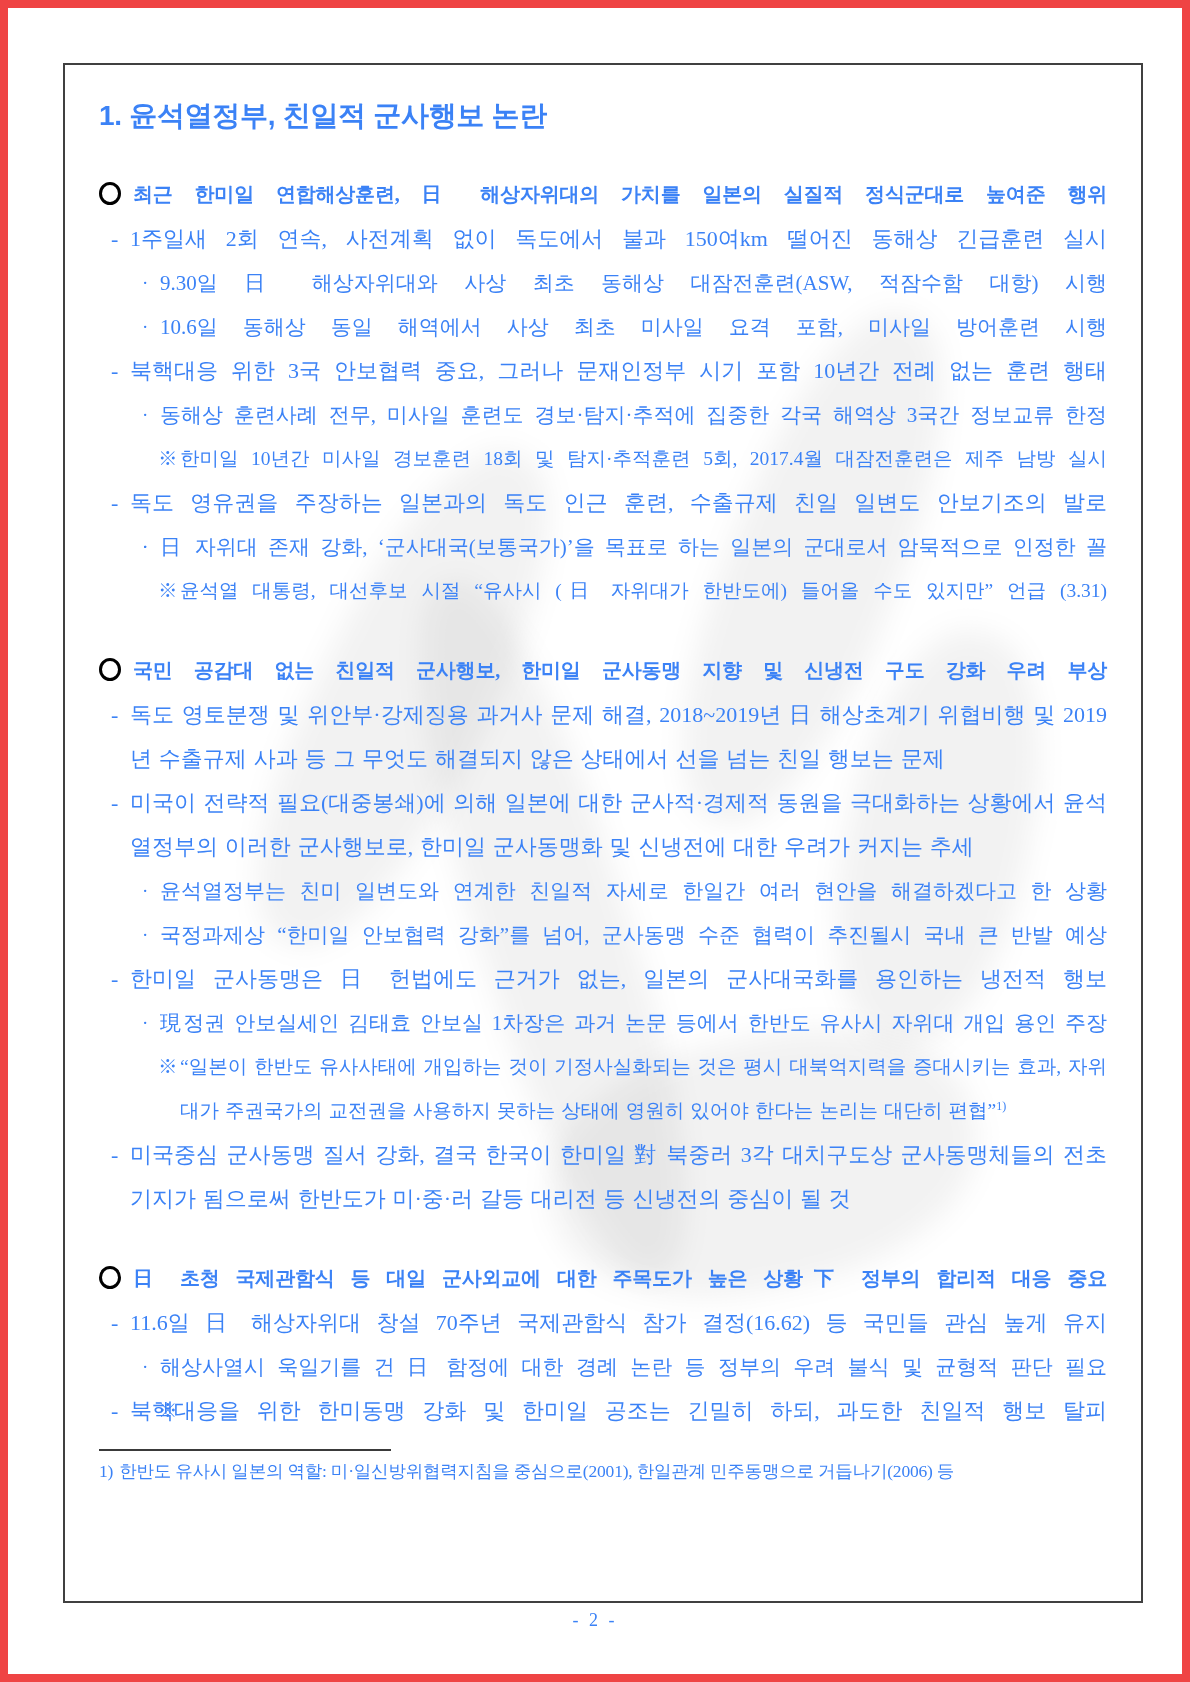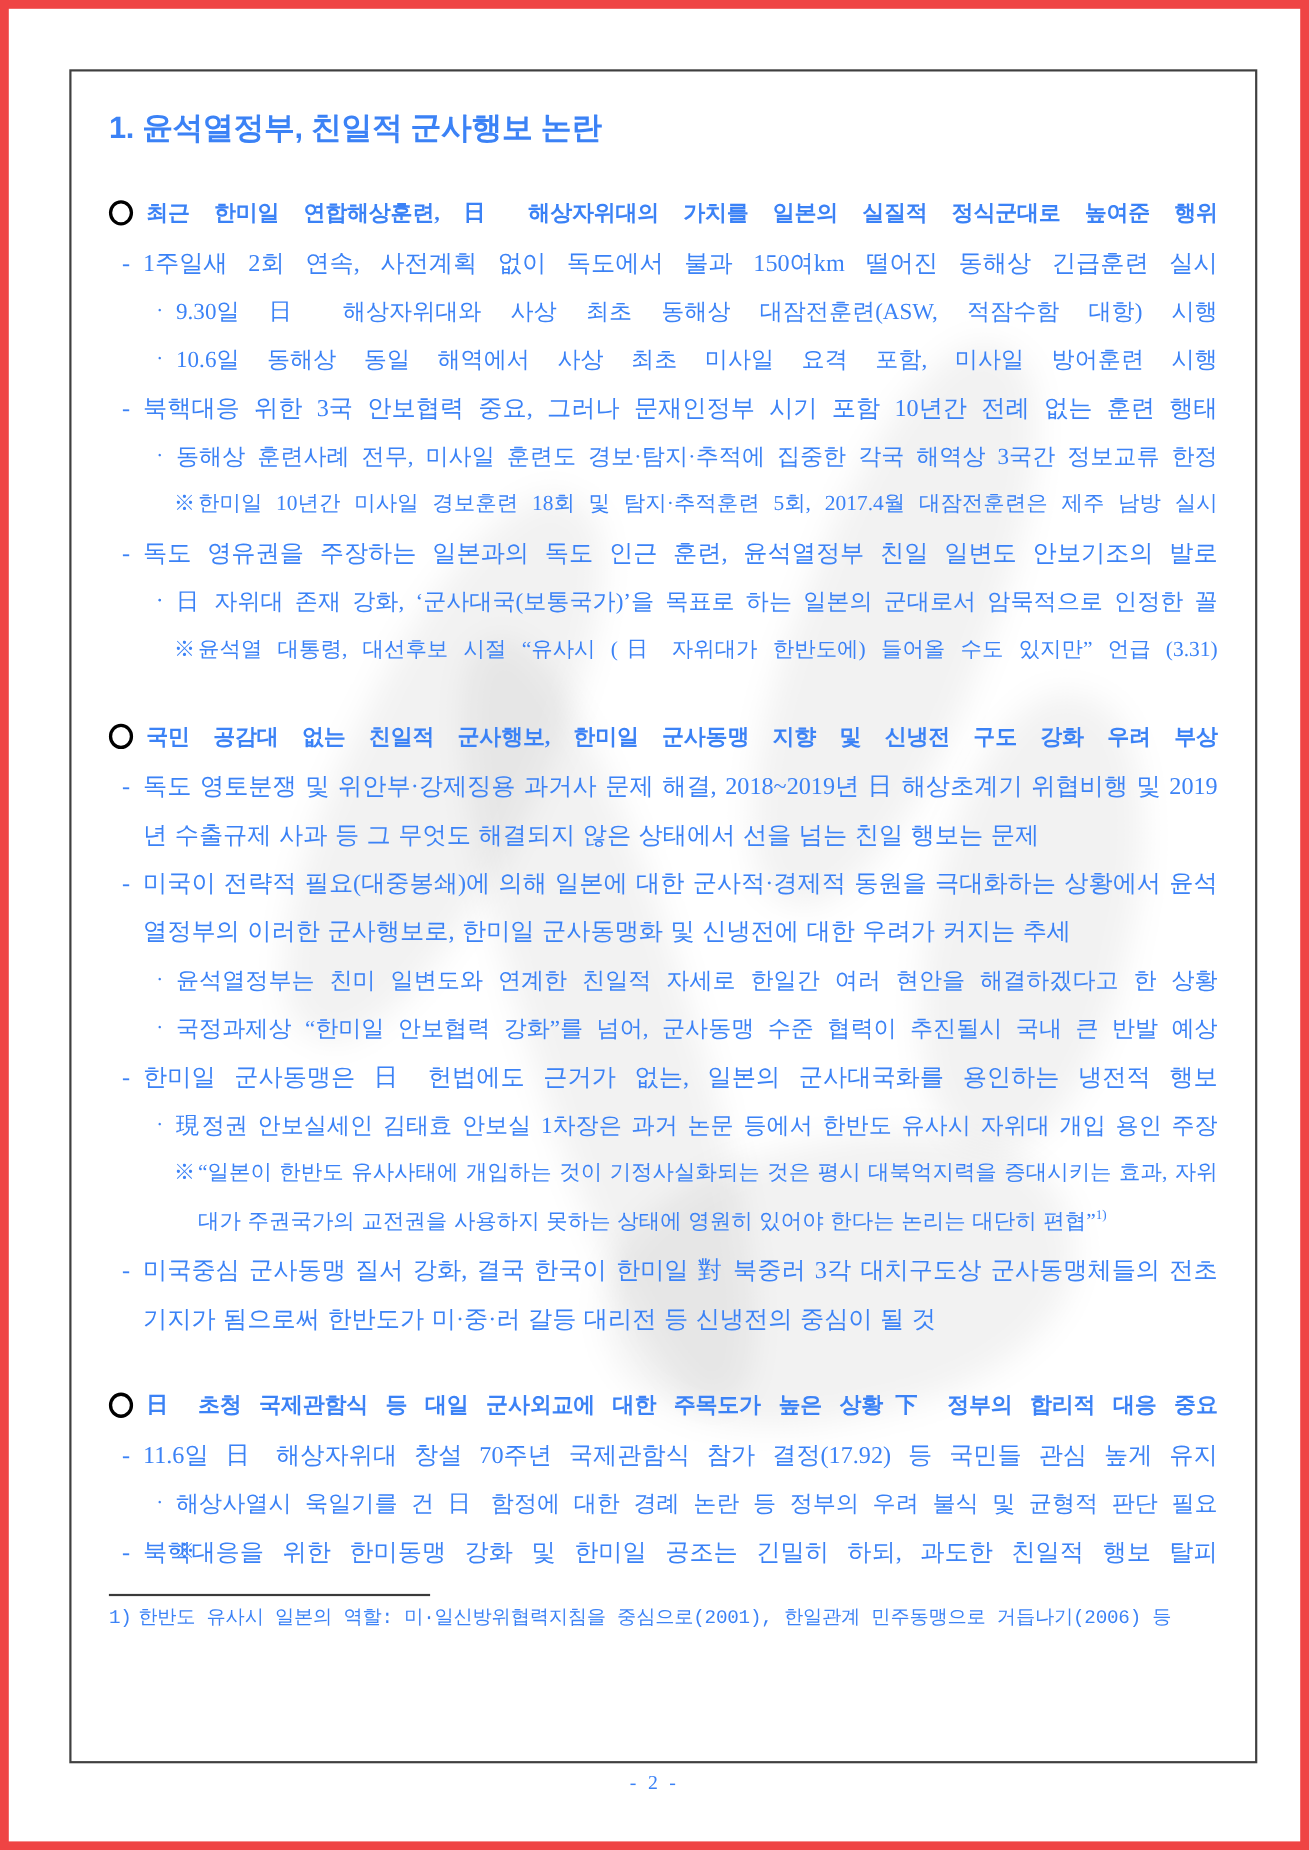--- a/index.html
+++ b/index.html
@@ -74,21 +74,21 @@
   .item.note { font-size: 19.5px; line-height: 44px; padding-left: 81px; }
   .item.note .marker { left: 59px; }
   .item sup { font-size: 12px; vertical-align: super; line-height: 0; }
 
   .footnote-rule {
     width: 292px; height: 0;
     border-top: 2px solid #3a3a3a;
     margin: 16px 0 7px 0;
   }
   .footnote {
-    font-family: Liberation Mono, monospace;
+    font-family: Liberation Serif, serif;
     font-size: 17.5px;
     line-height: 27px;
     letter-spacing: -0.2px;
   }
   .footnote .fn-marker { margin-right: 6px; }
   .page-number {
     position: absolute;
     left: 0; right: 0; top: 1602px;
     text-align: center;
     font-size: 18px;
@@ -114,39 +114,39 @@
 
     <div id="sections">
         <div class="section">
           <div class="section-heading"><span class="circle-marker"></span><span>최근 한미일 연합해상훈련, 日 해상자위대의 가치를 일본의 실질적 정식군대로 높여준 행위</span></div>
           <div class="item dash stretch"><span class="marker">-</span><span>1주일새 2회 연속, 사전계획 없이 독도에서 불과 150여km 떨어진 동해상 긴급훈련 실시</span></div>
           <div class="item dot stretch"><span class="marker">·</span><span>9.30일 日 해상자위대와 사상 최초 동해상 대잠전훈련(ASW, 적잠수함 대항) 시행</span></div>
           <div class="item dot stretch"><span class="marker">·</span><span>10.6일 동해상 동일 해역에서 사상 최초 미사일 요격 포함, 미사일 방어훈련 시행</span></div>
           <div class="item dash stretch"><span class="marker">-</span><span>북핵대응 위한 3국 안보협력 중요, 그러나 문재인정부 시기 포함 10년간 전례 없는 훈련 행태</span></div>
           <div class="item dot stretch"><span class="marker">·</span><span>동해상 훈련사례 전무, 미사일 훈련도 경보·탐지·추적에 집중한 각국 해역상 3국간 정보교류 한정</span></div>
           <div class="item note stretch"><span class="marker">※</span><span>한미일 10년간 미사일 경보훈련 18회 및 탐지·추적훈련 5회, 2017.4월 대잠전훈련은 제주 남방 실시</span></div>
-          <div class="item dash stretch"><span class="marker">-</span><span>독도 영유권을 주장하는 일본과의 독도 인근 훈련, 윤석열정부 친일 일변도 안보기조의 발로</span></div>
+          <div class="item dash stretch"><span class="marker">-</span><span>독도 영유권을 주장하는 일본과의 독도 인근 훈련, 수출규제 친일 일변도 안보기조의 발로</span></div>
           <div class="item dot stretch"><span class="marker">·</span></div>
           <div class="item dot stretch"><span class="marker">·</span><span>日 자위대 존재 강화, ‘군사대국(보통국가)’을 목표로 하는 일본의 군대로서 암묵적으로 인정한 꼴</span></div>
           <div class="item note stretch"><span class="marker">※</span><span>윤석열 대통령, 대선후보 시절 “유사시 (日 자위대가 한반도에) 들어올 수도 있지만” 언급 (3.31)</span></div>
         </div>
         <div class="section">
           <div class="section-heading"><span class="circle-marker"></span><span>국민 공감대 없는 친일적 군사행보, 한미일 군사동맹 지향 및 신냉전 구도 강화 우려 부상</span></div>
           <div class="item dash"><span class="marker">-</span><span>독도 영토분쟁 및 위안부·강제징용 과거사 문제 해결, 2018~2019년 日 해상초계기 위협비행 및 2019년 수출규제 사과 등 그 무엇도 해결되지 않은 상태에서 선을 넘는 친일 행보는 문제</span></div>
           <div class="item dash"><span class="marker">-</span><span>미국이 전략적 필요(대중봉쇄)에 의해 일본에 대한 군사적·경제적 동원을 극대화하는 상황에서 윤석열정부의 이러한 군사행보로, 한미일 군사동맹화 및 신냉전에 대한 우려가 커지는 추세</span></div>
           <div class="item dot stretch"><span class="marker">·</span><span>윤석열정부는 친미 일변도와 연계한 친일적 자세로 한일간 여러 현안을 해결하겠다고 한 상황</span></div>
           <div class="item dot stretch"><span class="marker">·</span><span>국정과제상 “한미일 안보협력 강화”를 넘어, 군사동맹 수준 협력이 추진될시 국내 큰 반발 예상</span></div>
           <div class="item dash stretch"><span class="marker">-</span><span>한미일 군사동맹은 日 헌법에도 근거가 없는, 일본의 군사대국화를 용인하는 냉전적 행보</span></div>
           <div class="item dot stretch"><span class="marker">·</span><span>現정권 안보실세인 김태효 안보실 1차장은 과거 논문 등에서 한반도 유사시 자위대 개입 용인 주장</span></div>
           <div class="item note"><span class="marker">※</span><span>“일본이 한반도 유사사태에 개입하는 것이 기정사실화되는 것은 평시 대북억지력을 증대시키는 효과, 자위대가 주권국가의 교전권을 사용하지 못하는 상태에 영원히 있어야 한다는 논리는 대단히 편협”</span><sup>1)</sup></div>
           <div class="item dash"><span class="marker">-</span><span>미국중심 군사동맹 질서 강화, 결국 한국이 한미일 對 북중러 3각 대치구도상 군사동맹체들의 전초기지가 됨으로써 한반도가 미·중·러 갈등 대리전 등 신냉전의 중심이 될 것</span></div>
         </div>
         <div class="section">
           <div class="section-heading"><span class="circle-marker"></span><span>日 초청 국제관함식 등 대일 군사외교에 대한 주목도가 높은 상황下 정부의 합리적 대응 중요</span></div>
-          <div class="item dash stretch"><span class="marker">-</span><span>11.6일 日 해상자위대 창설 70주년 국제관함식 참가 결정(17.92) 등 국민들 관심 높게 유지</span></div>
+          <div class="item dash stretch"><span class="marker">-</span><span>11.6일 日 해상자위대 창설 70주년 국제관함식 참가 결정(16.62) 등 국민들 관심 높게 유지</span></div>
           <div class="item dot stretch"><span class="marker">·</span><span>해상사열시 욱일기를 건 日 함정에 대한 경례 논란 등 정부의 우려 불식 및 균형적 판단 필요</span></div>
           <div class="item note stretch"><span class="marker">※</span></div>
           <div class="item dash stretch"><span class="marker">-</span><span>북핵대응을 위한 한미동맹 강화 및 한미일 공조는 긴밀히 하되, 과도한 친일적 행보 탈피</span></div>
         </div>
       </div>
 
     <div class="footnote-rule"></div>
     <div class="footnote">
       <span class="fn-marker">1)</span><span>한반도 유사시 일본의 역할: 미·일신방위협력지침을 중심으로(2001), 한일관계 민주동맹으로 거듭나기(2006) 등</span>
     </div>

